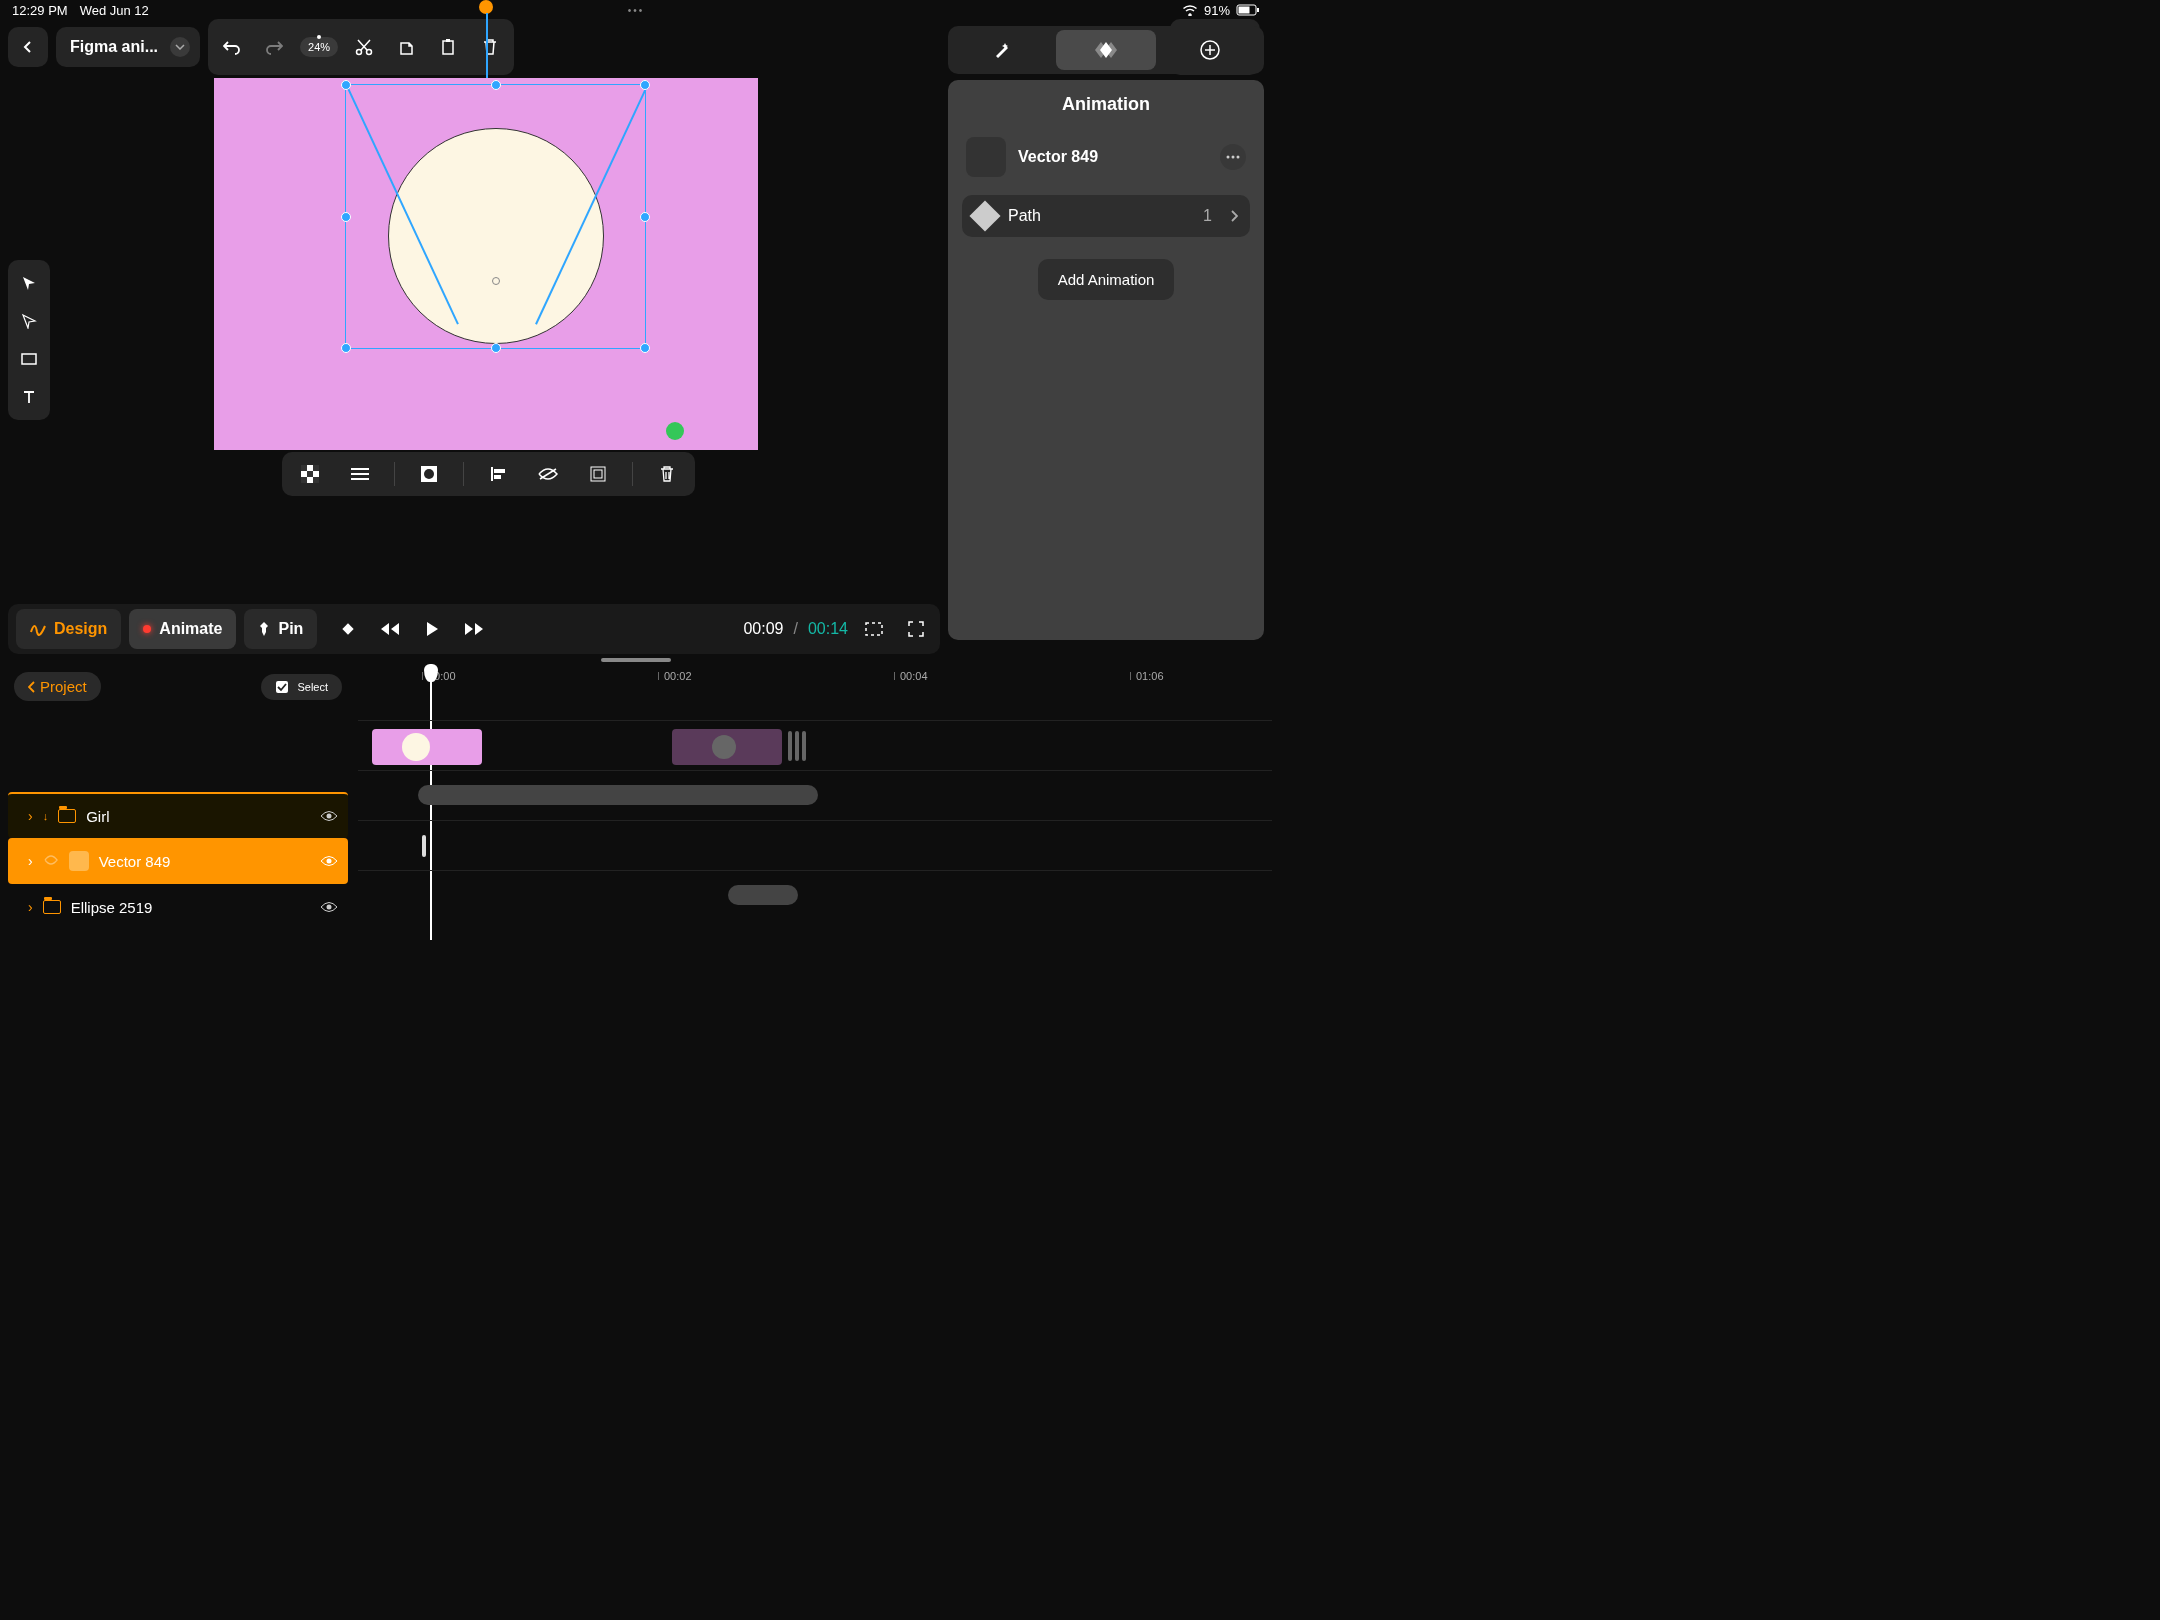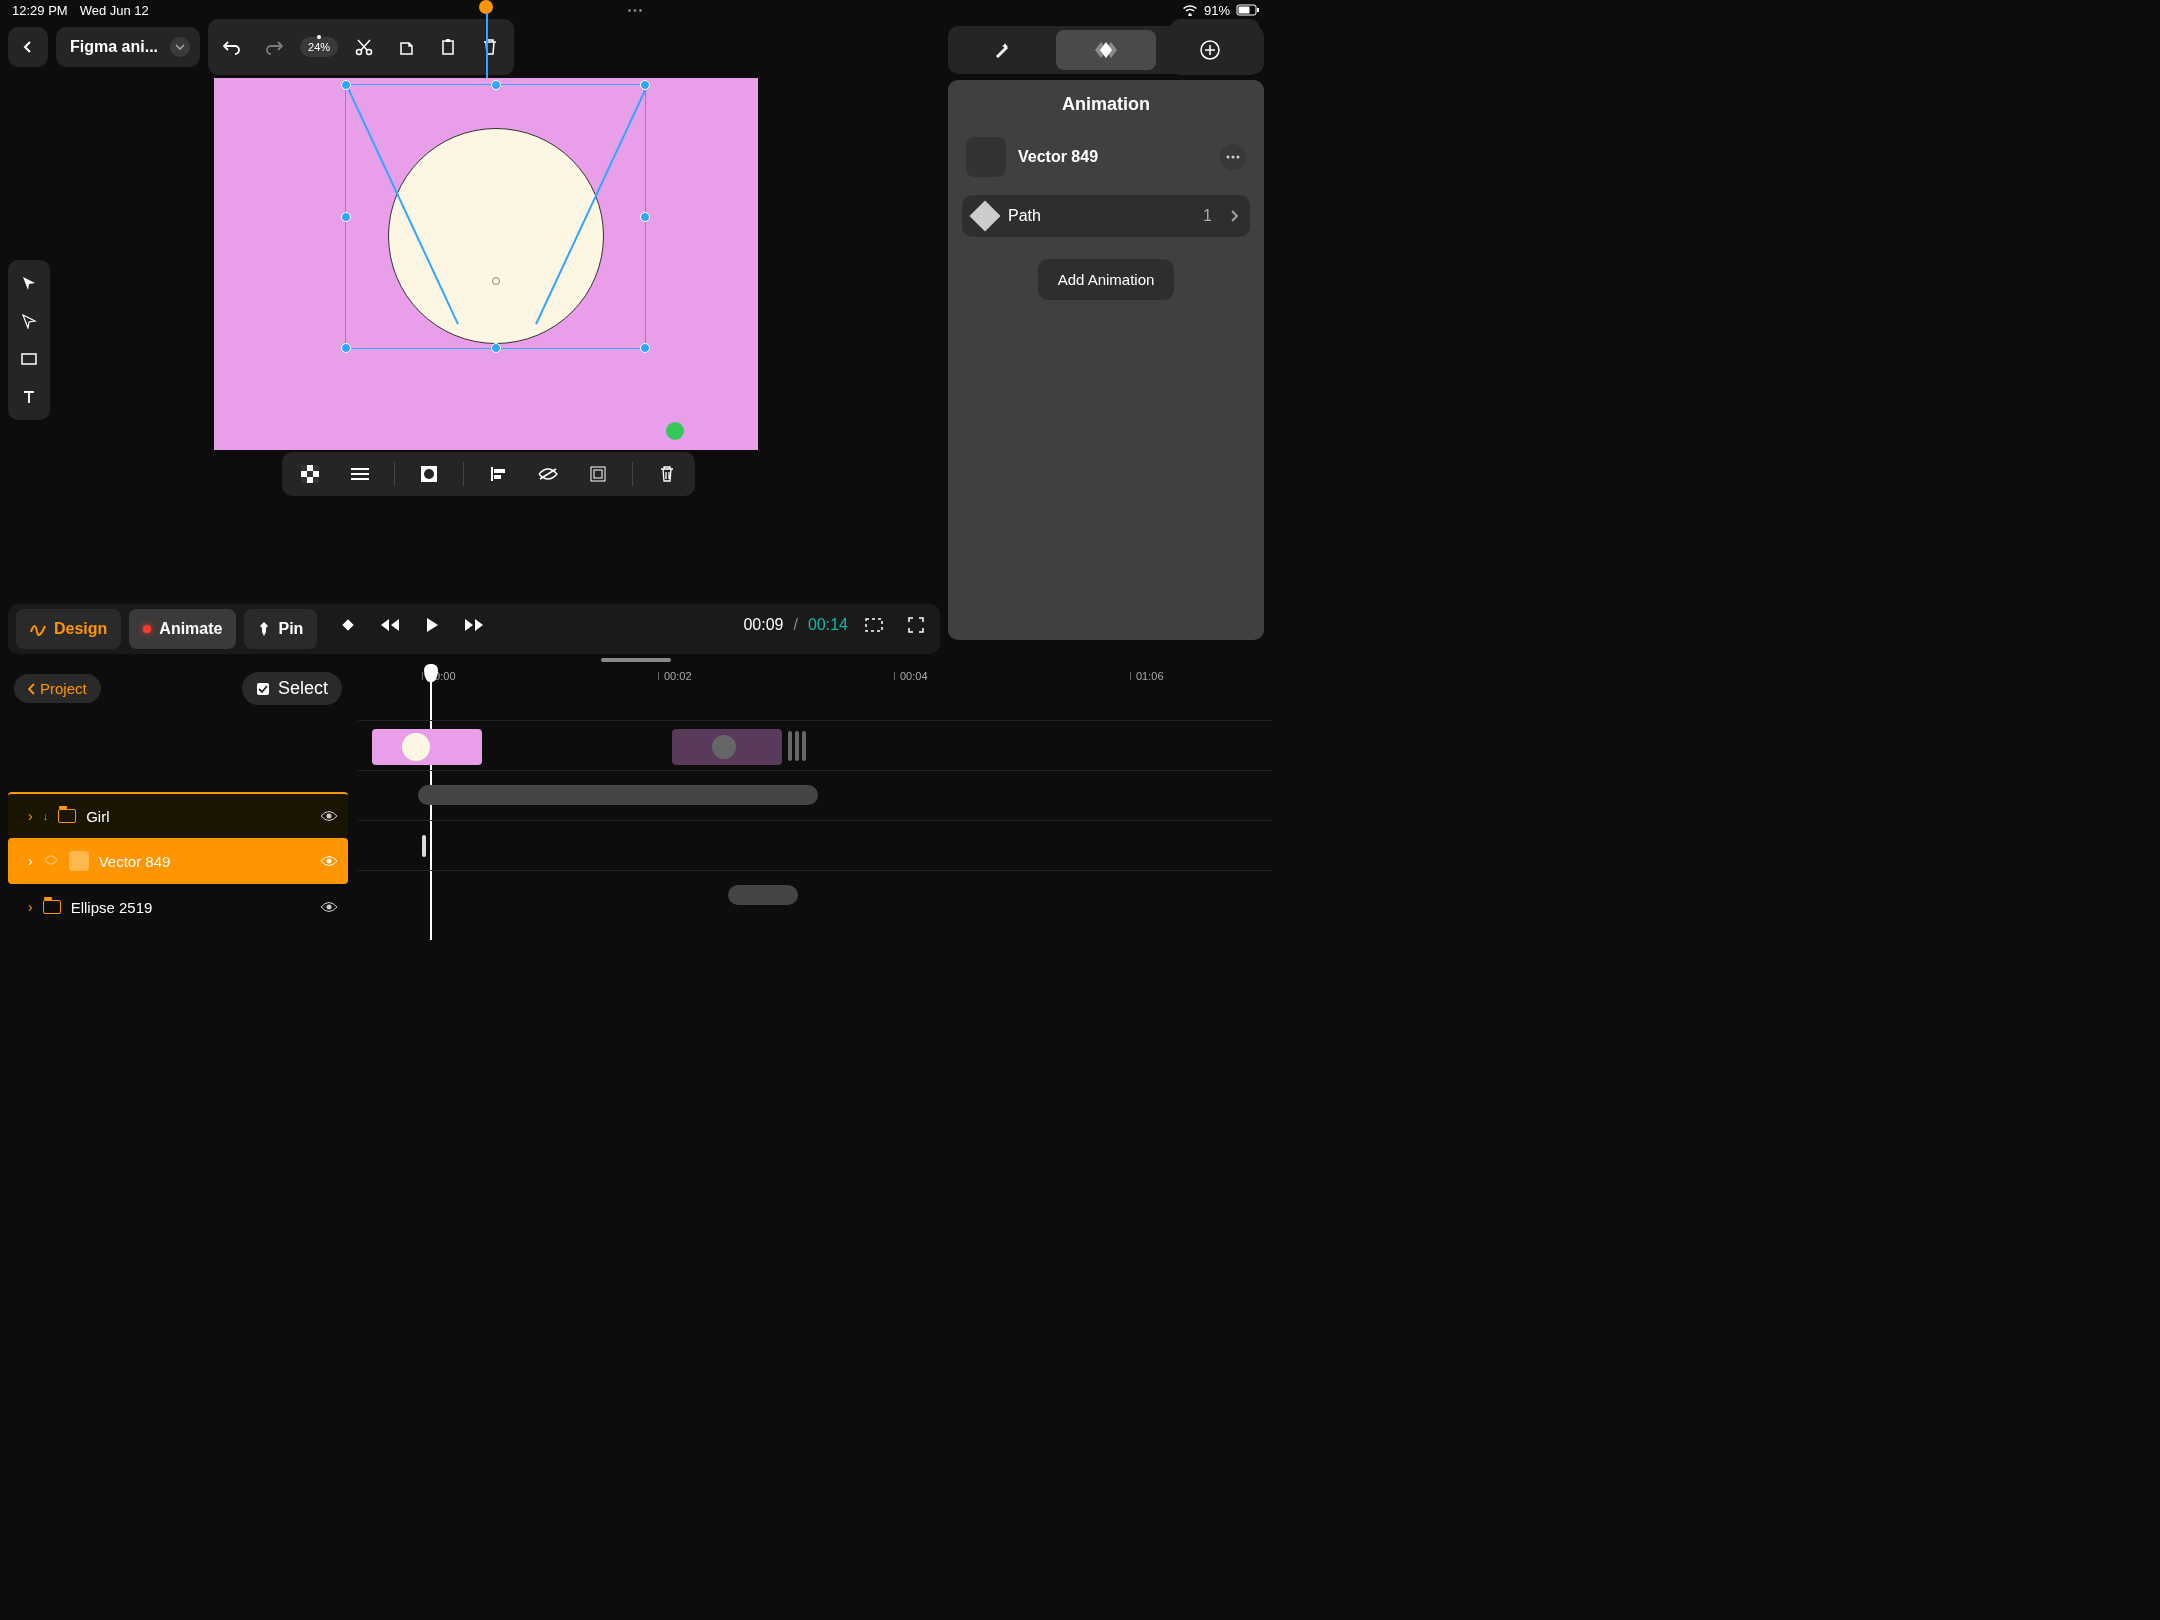--- a/index.html
+++ b/index.html
@@ -56,34 +56,34 @@
 .top-line { position: absolute; left: 50%; top: -65px; width: 1.5px; height: 66px; background: #2fa6ff; }
 .diag1 { position: absolute; left: 131px; top: 6px; width: 1.5px; height: 265px; background: #2fa6ff; transform-origin: top; transform: rotate(-25deg); }
 .diag2 { position: absolute; right: 110px; top: 6px; width: 1.5px; height: 265px; background: #2fa6ff; transform-origin: top; transform: rotate(25deg); }
 .green-dot { position: absolute; right: 74px; bottom: 10px; width: 18px; height: 18px; background: #34c759; border-radius: 50%; }
 
 
 .ctx-toolbar { position: absolute; left: 282px; top: 452px; background: #252525; border-radius: 10px; display: flex; align-items: center; padding: 6px 12px; gap: 18px; height: 44px; }
 .ctx-divider { width: 1px; height: 24px; background: #444; }
 
 
-.mode-bar { position: absolute; left: 8px; top: 604px; right: 332px; display: flex; align-items: flex-start; gap: 8px; height: 50px; background: #1a1a1a; border-radius: 10px; padding: 5px 8px; }
+.mode-bar { position: absolute; left: 8px; top: 604px; right: 332px; display: flex; align-items: center; gap: 8px; height: 50px; background: #1a1a1a; border-radius: 10px; padding: 5px 8px; }
 .mode-btn { background: #2a2a2a; border: none; color: #fff; height: 40px; padding: 0 14px; border-radius: 8px; display: flex; align-items: center; gap: 8px; font-size: 16px; font-weight:600; cursor: pointer; }
 .mode-btn.design .lbl { color: #ff9500; }
 .mode-btn.animate { background: #3a3a3a; }
 .rec-dot { width: 8px; height: 8px; background: #ff3b30; border-radius: 50%; box-shadow: 0 0 6px #ff3b30; }
 .transport { display: flex; gap: 12px; margin-left: 8px; }
 .transport .icon-btn { width: 30px; }
 .time-readout { margin-left: auto; font-size: 16px; display: flex; align-items: center; gap: 10px; }
 .time-total { color: #14b8a6; }
 
 
 .tl-header { position: absolute; left: 8px; top: 664px; width: 340px; display: flex; align-items: center; gap: 8px; padding: 8px 6px; }
 .proj-back { background: #2a2a2a; border-radius: 18px; padding: 6px 14px; display: flex; align-items: center; gap: 4px; color: #ff9500; font-size: 15px; cursor: pointer; }
-.select-pill { background: #2a2a2a; border-radius: 18px; padding: 6px 14px; display: flex; align-items: center; gap: 8px; font-size: 18px; margin-left: auto; cursor: pointer; }
+.select-pill { background: #2a2a2a; border-radius: 18px; padding: 6px 14px; display: flex; align-items: center; gap: 8px; font-size: 11px; margin-left: auto; cursor: pointer; }
 
 
 .tl-ruler { position: absolute; left: 358px; right: 0; top: 670px; height: 32px; }
 .ruler-tick { position: absolute; top: 0; font-size: 11px; color: #aaa; }
 .ruler-tick::before { content:""; position: absolute; left: -6px; top: 2px; width: 1px; height: 8px; background: #666; }
 .playhead { position: absolute; left: 66px; top: -6px; }
 .playhead-head { width: 14px; height: 18px; background: #fff; border-radius: 7px 7px 7px 7px / 7px 7px 14px 14px; }
 .playhead-line { position: absolute; left: 72px; top: 10px; width: 1.5px; height: 260px; background: #fff; }
 
 

